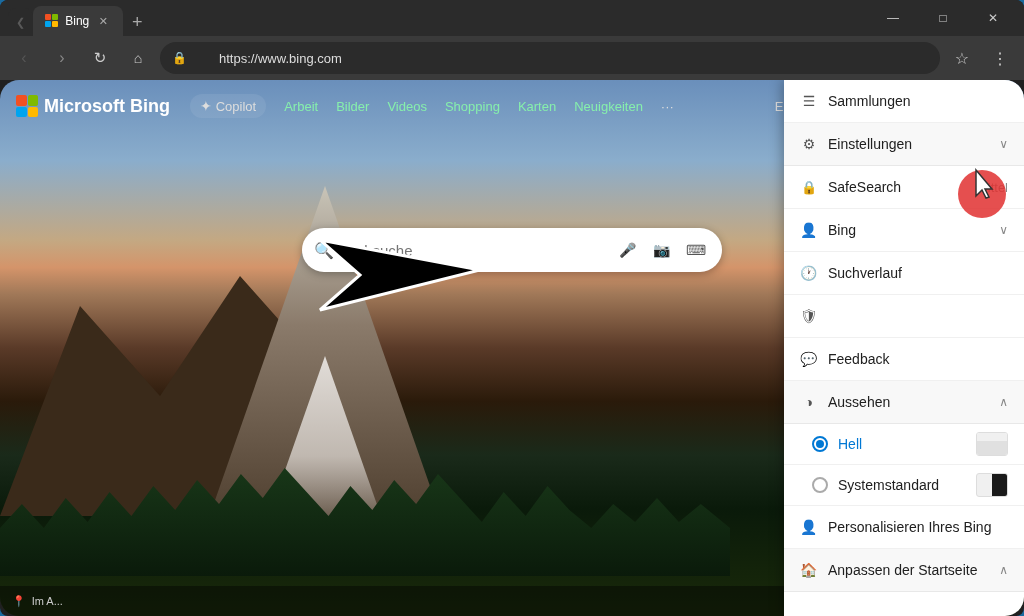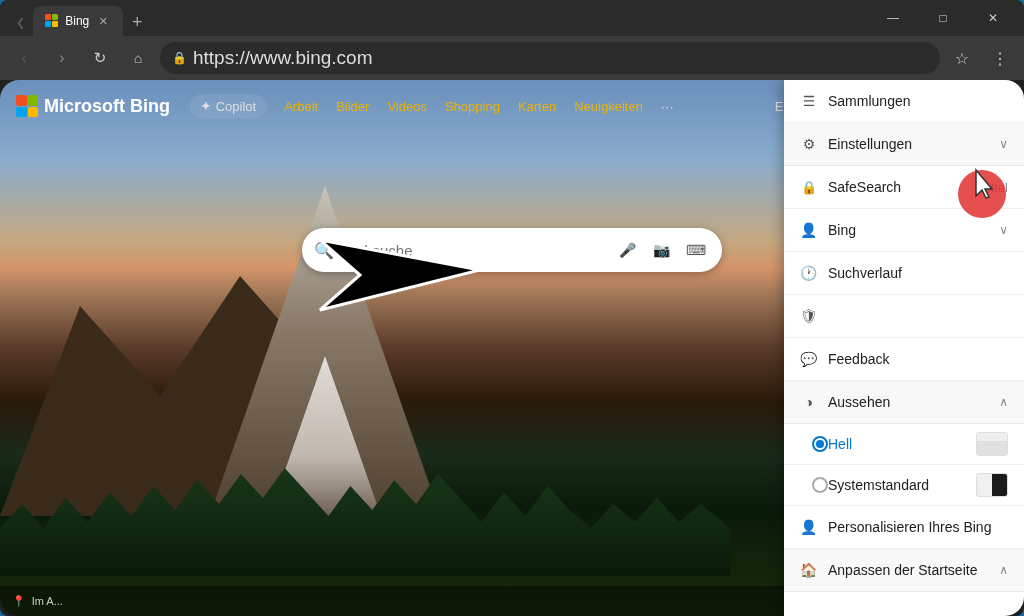--- a/index.html
+++ b/index.html
@@ -260,21 +260,21 @@
     .sq2 { background: #7fba00; }
     .sq3 { background: #00a4ef; }
     .sq4 { background: #ffb900; }
     .bing-nav {
       display: flex;
       align-items: center;
       gap: 18px;
       flex: 1;
     }
     .bing-nav a {
-      color: #eab308;
+      color: #86efac;
       text-decoration: none;
       font-size: 13px;
     }
     .nav-more {
       color: #ddd;
       font-size: 13px;
       cursor: pointer;
     }
     .bing-header-right {
       display: flex;
@@ -455,20 +455,21 @@
       background: #f8f8f8;
       cursor: pointer;
       color: #202020;
       border-bottom: 1px solid #e8e8e8;
     }
 
     .radio-option {
       display: flex;
       align-items: center;
       padding: 8px 16px 8px 28px;
+      gap: 10px;
       cursor: pointer;
       color: #202020;
       border-bottom: 1px solid #f0f0f0;
     }
     .radio-circle {
       width: 16px;
       height: 16px;
       border-radius: 50%;
       border: 2px solid #0078d4;
       display: flex;
@@ -607,21 +608,21 @@
       <span style="font-size:16px; color:#888;">›</span>
     </div>
     <div class="nav-btn">
       <span style="font-size:15px;">↻</span>
     </div>
     <div class="nav-btn">
       <span style="font-size:14px;">⌂</span>
     </div>
     <div class="url-bar">
       <span class="url-bar-icon">🔒</span>
-      <span style="font-size:19px; color:#ddd;">https://www.bing.com</span>
+      <span style="font-size:13px; color:#ddd;margin-left:26px;">https://www.bing.com</span>
     </div>
     <div class="addr-action-btn">
       <span style="font-size:16px; color:#ccc;">☆</span>
     </div>
     <div class="addr-action-btn">
       <span style="font-size:16px; color:#ccc;">⋮</span>
     </div>
   </div>
 
   <div class="page-content">

